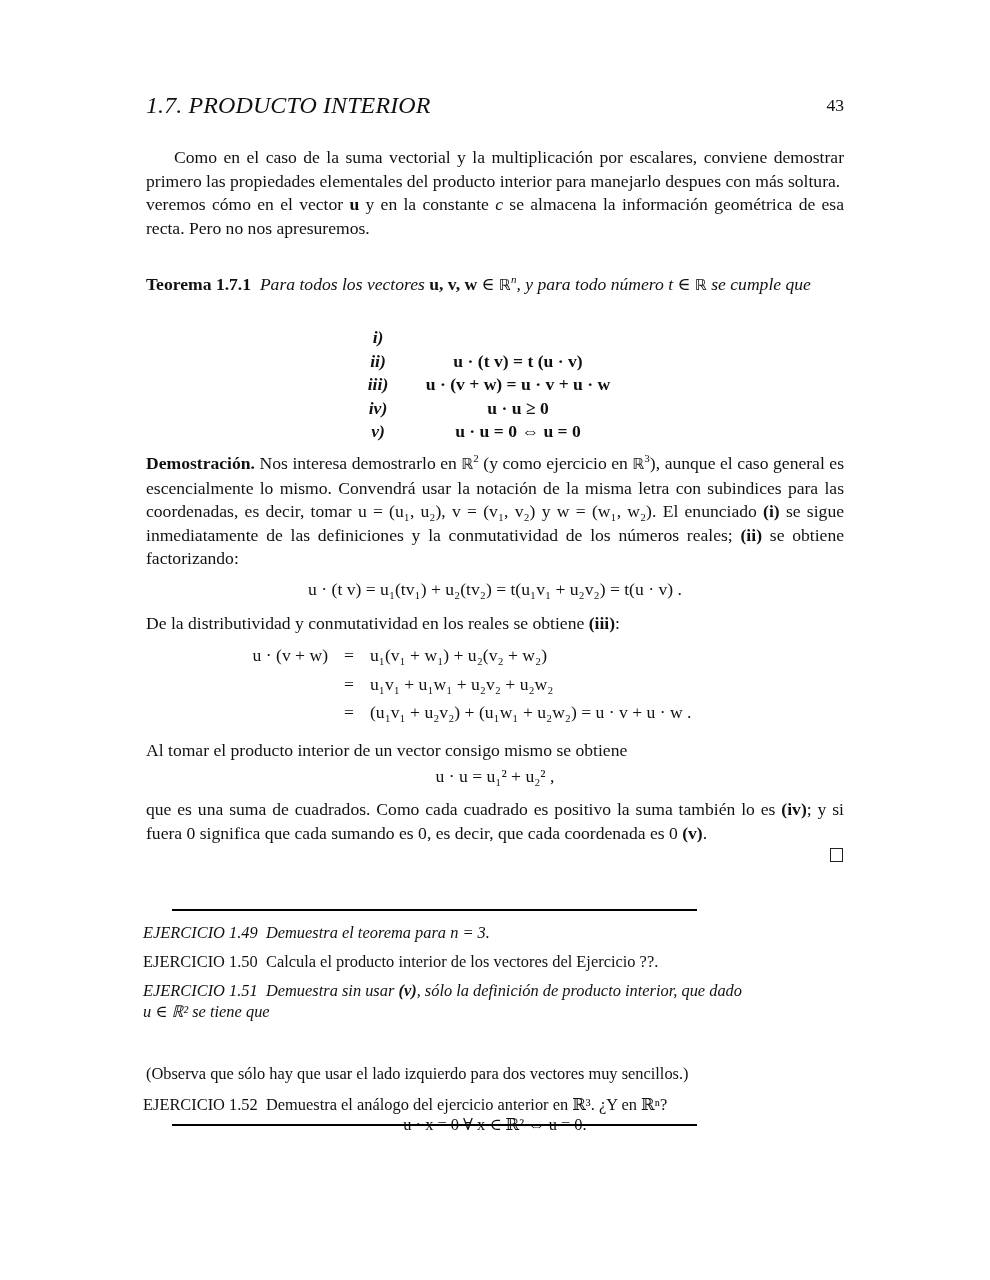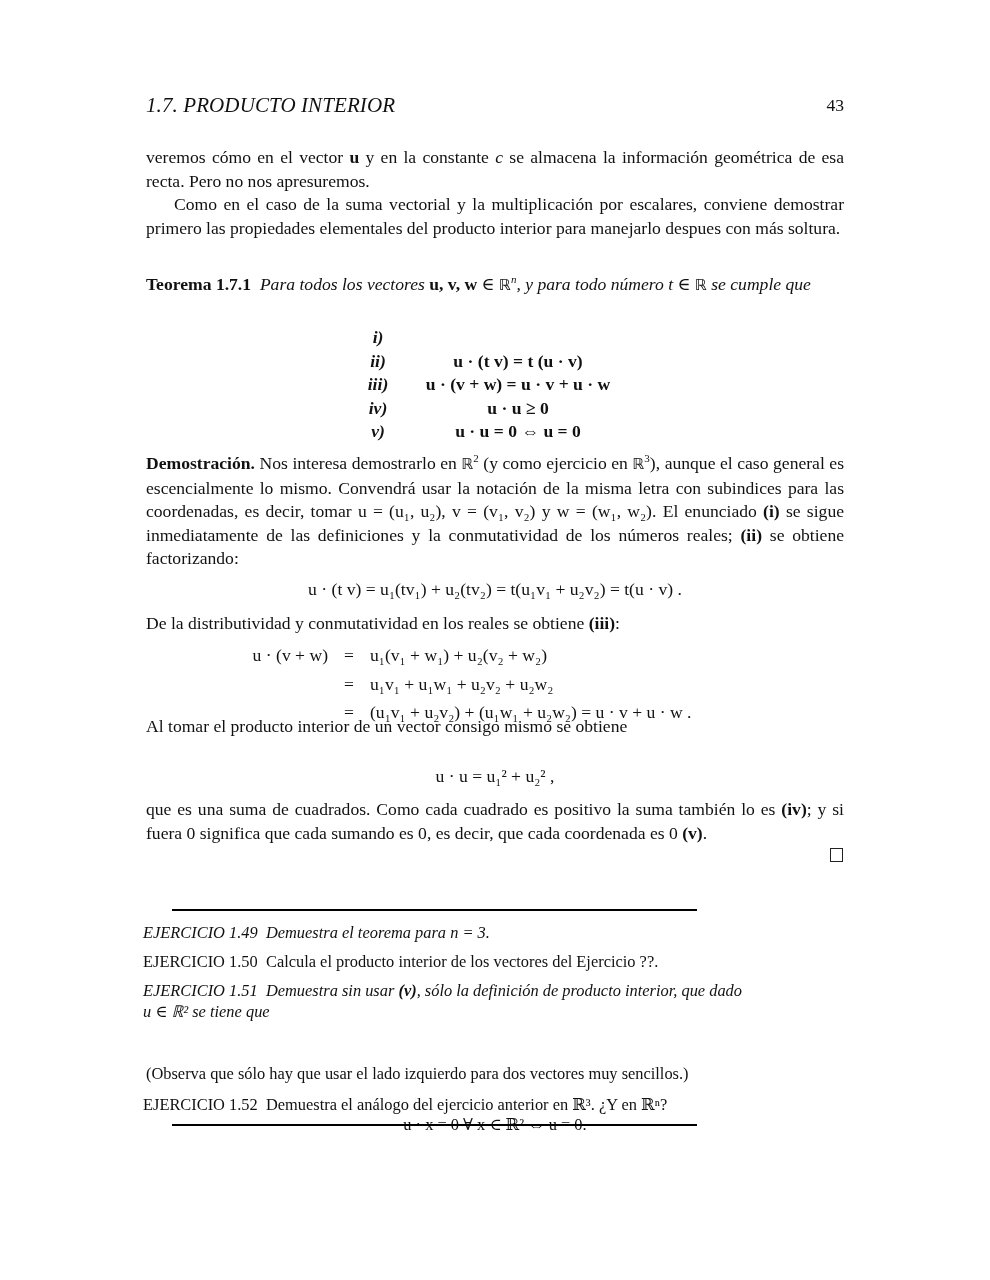--- a/index.html
+++ b/index.html
@@ -2,21 +2,21 @@
 <html><head>
 <meta charset="utf-8">
 <style>
   html, body { margin: 0; padding: 0; background: #ffffff; }
   body {
     width: 990px; height: 1280px; position: relative; overflow: hidden;
     font-family: "Liberation Serif", "DejaVu Serif", serif;
     color: #111; font-size: 17.6px; line-height: 23.5px;
   }
   .abs { position: absolute; }
-  .header-left { left: 146px; top: 94px; font-style: italic; font-size: 21px; letter-spacing: 0.1px; font-family: Liberation Serif, serif; }
+  .header-left { left: 146px; top: 94px; font-style: italic; font-size: 24px; letter-spacing: 0.1px; font-family: Liberation Serif, serif; }
   .header-right { left: 820px; top: 94px; width: 24px; text-align: right; font-size: 17.6px; }
   .block { left: 146px; width: 698px; text-align: justify; }
   .para { margin: 0; }
   .indent { text-indent: 28px; }
   b, .bf { font-weight: bold; }
   i, .it { font-style: italic; }
   .bb { font-family: "DejaVu Sans", sans-serif; font-size: 15px; }
   sub, sup { font-size: 11px; line-height: 0; }
   .center { text-align: center; }
   .thm-list { left: 356px; top: 326px; width: 280px; }
@@ -32,22 +32,22 @@
   .ex-line { left: 143px; width: 705px; font-size: 16.4px; line-height: 21px; text-align: left; }
   .ex-label { letter-spacing: 0; }
 </style>
 </head>
 <body>
 
 <div class="abs header-left">1.7.  PRODUCTO INTERIOR</div>
 <div class="abs header-right">43</div>
 
 <div class="abs block" style="top:146px;">
+  <p class="para indent">Como en el caso de la suma vectorial y la multiplicación por escalares, conviene demostrar primero las propiedades elementales del producto interior para manejarlo despues con más soltura.</p>
   <p class="para"><span>veremos cómo en el vector </span><b>u</b><span> y en la constante </span><i>c</i><span> se almacena la información geométrica de esa recta. Pero no nos apresuremos.</span></p>
-  <p class="para indent">Como en el caso de la suma vectorial y la multiplicación por escalares, conviene demostrar primero las propiedades elementales del producto interior para manejarlo despues con más soltura.</p>
 </div>
 
 <div class="abs block" style="top:273px;">
   <p class="para"><b>Teorema 1.7.1</b>&nbsp; <i>Para todos los vectores </i><b>u, v, w</b><span> ∈ </span><span class="bb">ℝ</span><sup><i>n</i></sup><i>, y para todo número </i><i>t</i><span> ∈ </span><span class="bb">ℝ</span><i> se cumple que</i></p>
 </div>
 
 <div class="abs thm-list">
   <div class="thm-row">
       <span class="thm-label">i)</span>
     </div>
@@ -90,21 +90,21 @@
       <span class="eqn-eq">=</span>
       <span class="eqn-rhs">u₁v₁ + u₁w₁ + u₂v₂ + u₂w₂</span>
     </div>
   <div class="eqn-row">
       <span class="eqn-lhs"></span>
       <span class="eqn-eq">=</span>
       <span class="eqn-rhs">(u₁v₁ + u₂v₂) + (u₁w₁ + u₂w₂) = u · v + u · w .</span>
     </div>
 </div>
 
-<div class="abs block" style="top:715px;">Al tomar el producto interior de un vector consigo mismo se obtiene</div>
+<div class="abs block" style="top:739px;">Al tomar el producto interior de un vector consigo mismo se obtiene</div>
 
 <div class="abs center" style="left:146px; width:698px; top:765px;">u · u = u₁² + u₂² ,</div>
 
 <div class="abs block" style="top:798px;">
   <p class="para"><span>que es una suma de cuadrados. Como cada cuadrado es positivo la suma también lo es </span><b>(iv)</b><span>; y si fuera 0 significa que cada sumando es 0, es decir, que cada coordenada es 0 </span><b>(v)</b><span>.</span></p>
 </div>
 <div class="abs qed"></div>
 
 <div class="abs rule" style="top:909px;"></div>
 

